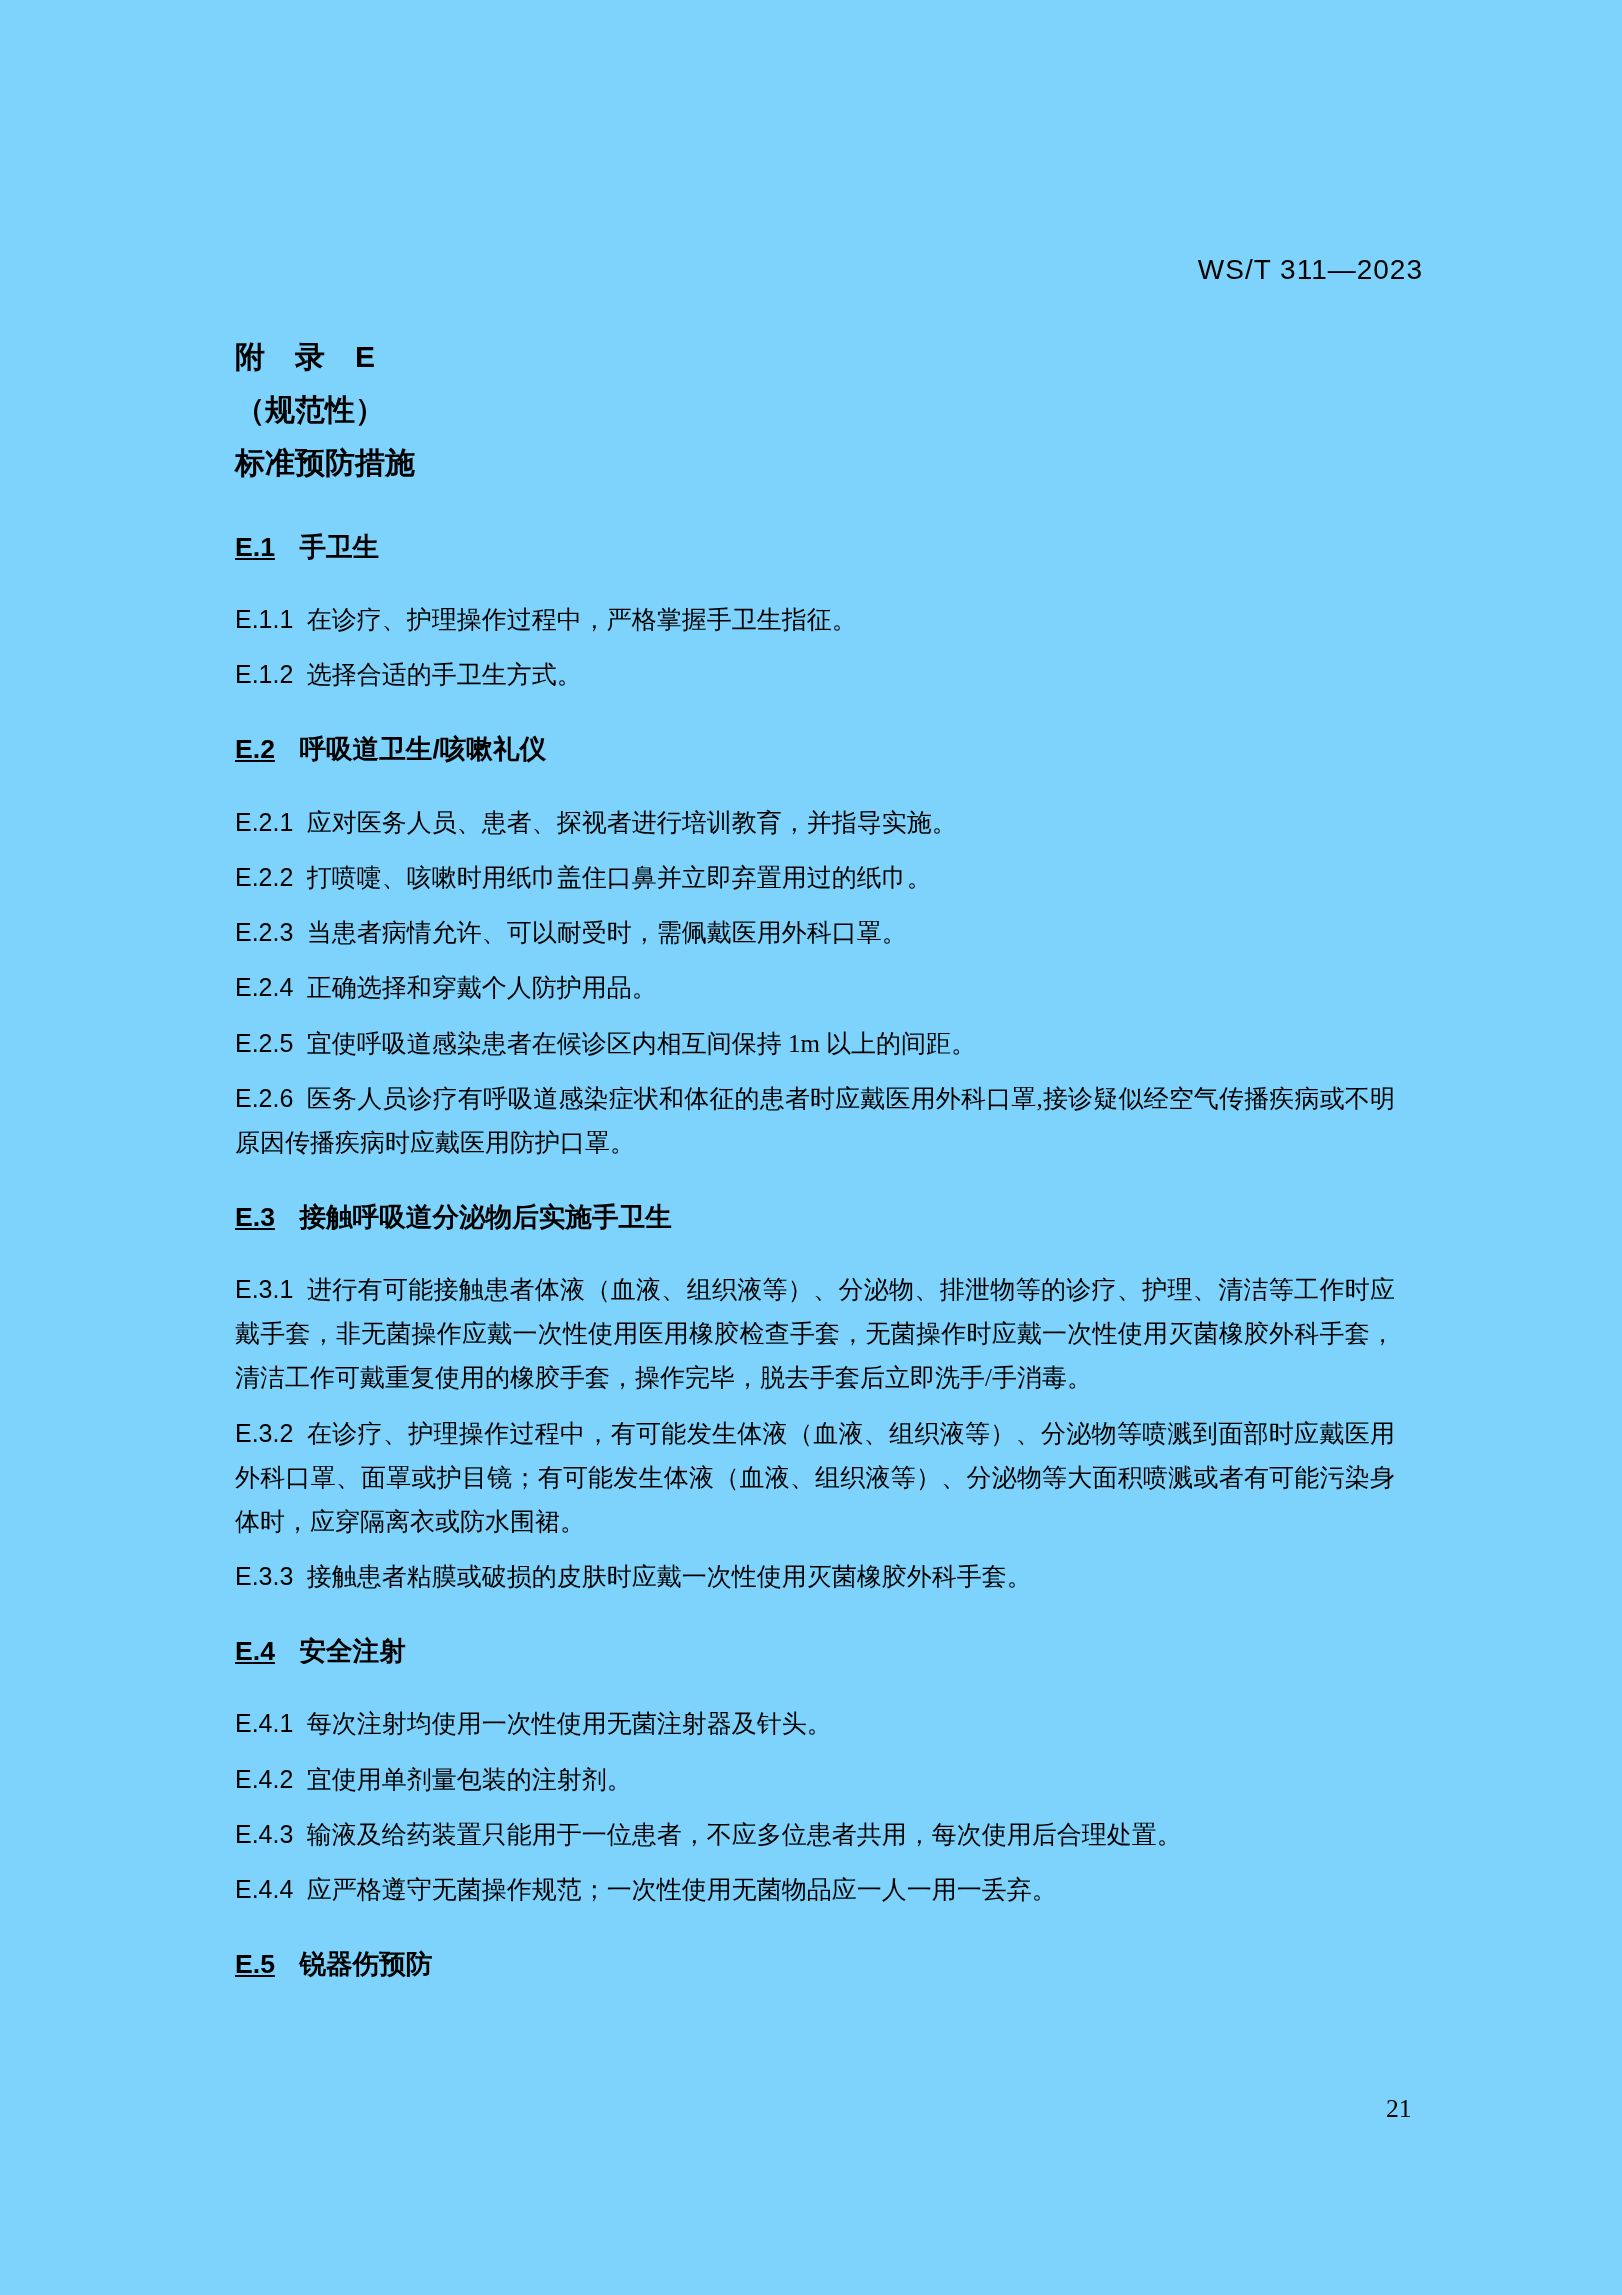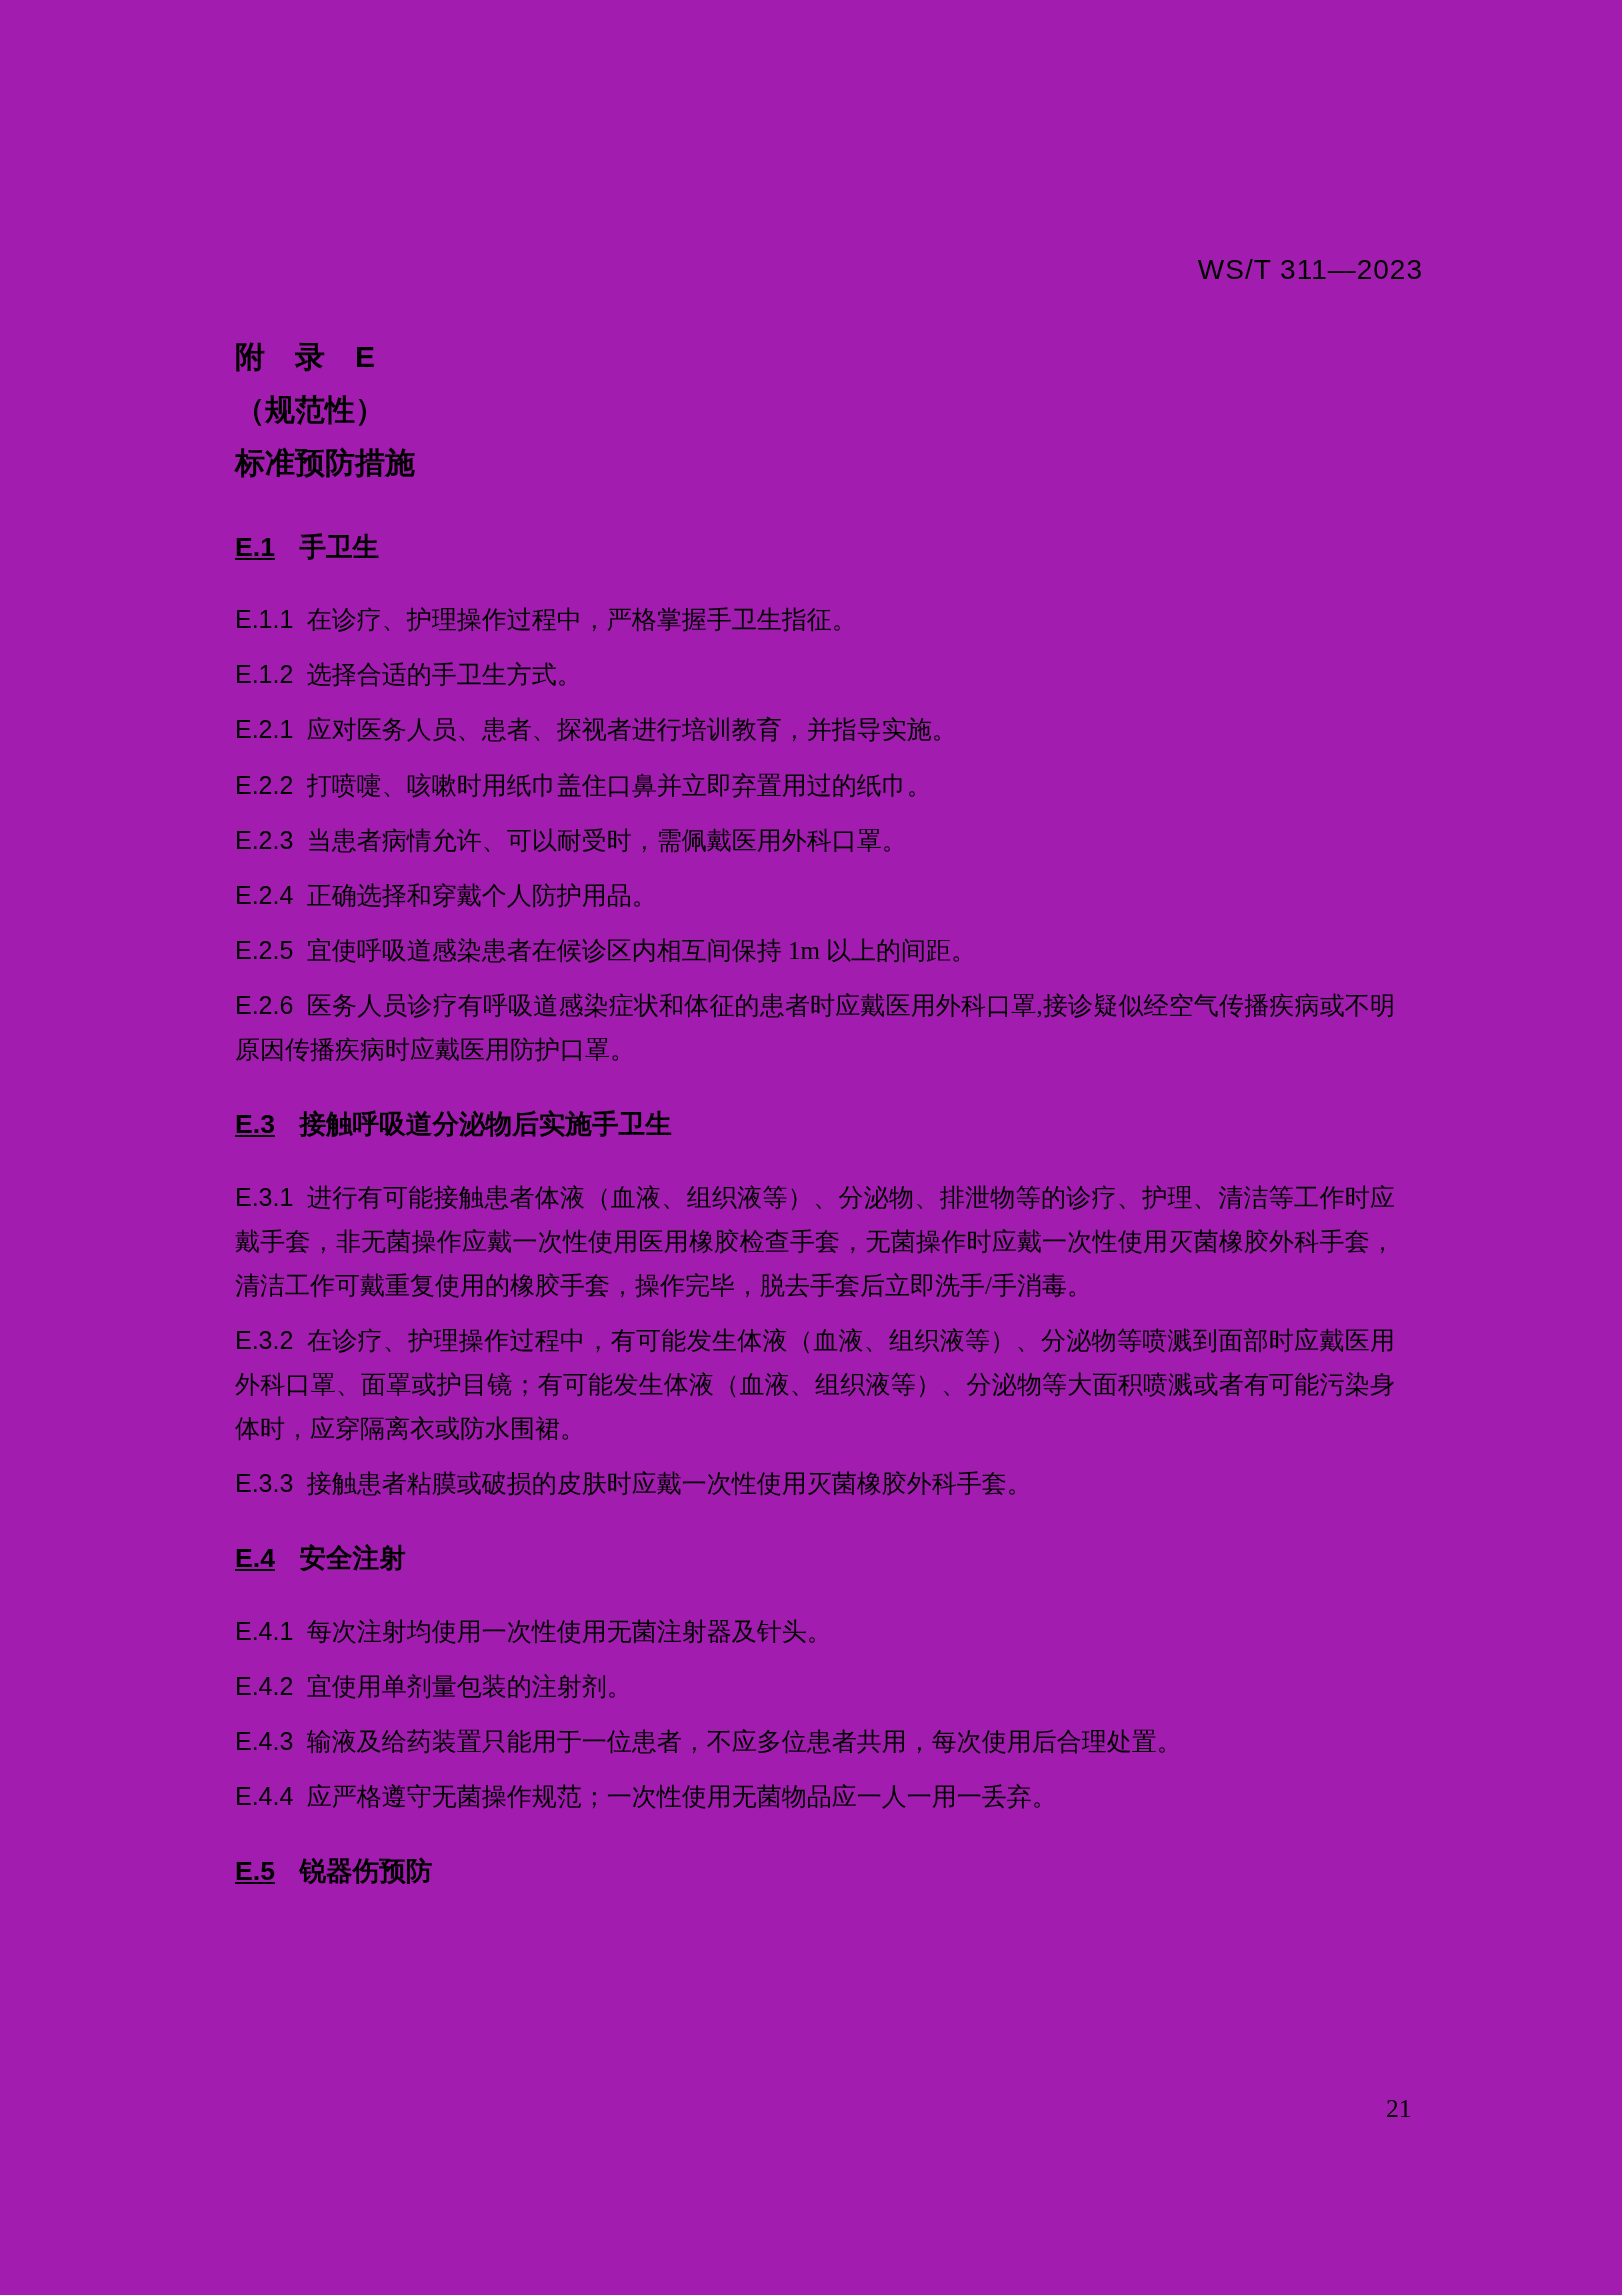--- a/index.html
+++ b/index.html
@@ -4,21 +4,21 @@
 <style>
   html, body {
     margin: 0;
     padding: 0;
     background: #ffffff;
   }
   .page {
     position: relative;
     width: 1623px;
     height: 2295px;
-    background: #a21caf;
+    background: #7dd3fc;
     box-sizing: border-box;
     padding: 256px 228px 0 235px;
     color: #000000;
     font-family: "Liberation Serif", serif;
     overflow: hidden;
   }
   .doc-header {
     text-align: right;
     margin-right: -28px;
     font-family: "Liberation Sans", sans-serif;
@@ -85,20 +85,21 @@
   <div class="title-block">
     <div class="title-line">附　录　E</div>
     <div class="title-line">（规范性）</div>
     <div class="title-line">标准预防措施</div>
   </div>
 
   <div class="sections" id="sections">
       <div class="sec-head"><span class="sec-id">E.1</span><span class="sec-title">手卫生</span></div>
       <p class="item"><span class="item-id">E.1.1</span><span class="item-text">在诊疗、护理操作过程中，严格掌握手卫生指征。</span></p>
       <p class="item"><span class="item-id">E.1.2</span><span class="item-text">选择合适的手卫生方式。</span></p>
+      <div class="sec-head"><span class="sec-id">E.2</span><span class="sec-title">呼吸道卫生/咳嗽礼仪</span></div>
       <p class="item"><span class="item-id">E.2.1</span><span class="item-text">应对医务人员、患者、探视者进行培训教育，并指导实施。</span></p>
       <p class="item"><span class="item-id">E.2.2</span><span class="item-text">打喷嚏、咳嗽时用纸巾盖住口鼻并立即弃置用过的纸巾。</span></p>
       <p class="item"><span class="item-id">E.2.3</span><span class="item-text">当患者病情允许、可以耐受时，需佩戴医用外科口罩。</span></p>
       <p class="item"><span class="item-id">E.2.4</span><span class="item-text">正确选择和穿戴个人防护用品。</span></p>
       <p class="item"><span class="item-id">E.2.5</span><span class="item-text">宜使呼吸道感染患者在候诊区内相互间保持 1m 以上的间距。</span></p>
       <p class="item"><span class="item-id">E.2.6</span><span class="item-text">医务人员诊疗有呼吸道感染症状和体征的患者时应戴医用外科口罩,接诊疑似经空气传播疾病或不明原因传播疾病时应戴医用防护口罩。</span></p>
       <div class="sec-head"><span class="sec-id">E.3</span><span class="sec-title">接触呼吸道分泌物后实施手卫生</span></div>
       <p class="item"><span class="item-id">E.3.1</span><span class="item-text">进行有可能接触患者体液（血液、组织液等）、分泌物、排泄物等的诊疗、护理、清洁等工作时应戴手套，非无菌操作应戴一次性使用医用橡胶检查手套，无菌操作时应戴一次性使用灭菌橡胶外科手套，清洁工作可戴重复使用的橡胶手套，操作完毕，脱去手套后立即洗手/手消毒。</span></p>
       <p class="item"><span class="item-id">E.3.2</span><span class="item-text">在诊疗、护理操作过程中，有可能发生体液（血液、组织液等）、分泌物等喷溅到面部时应戴医用外科口罩、面罩或护目镜；有可能发生体液（血液、组织液等）、分泌物等大面积喷溅或者有可能污染身体时，应穿隔离衣或防水围裙。</span></p>
       <p class="item"><span class="item-id">E.3.3</span><span class="item-text">接触患者粘膜或破损的皮肤时应戴一次性使用灭菌橡胶外科手套。</span></p>

